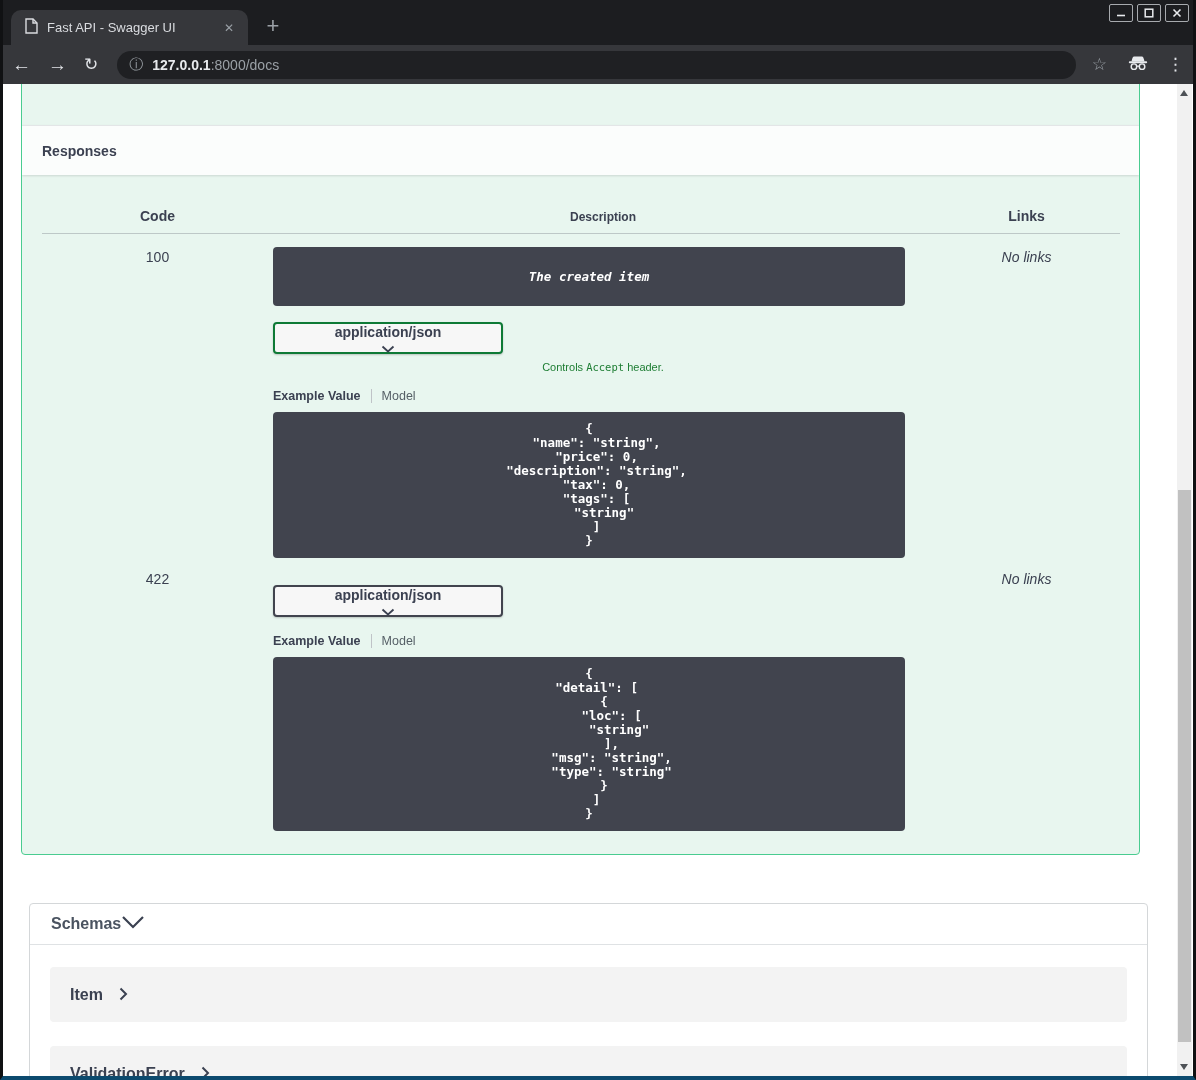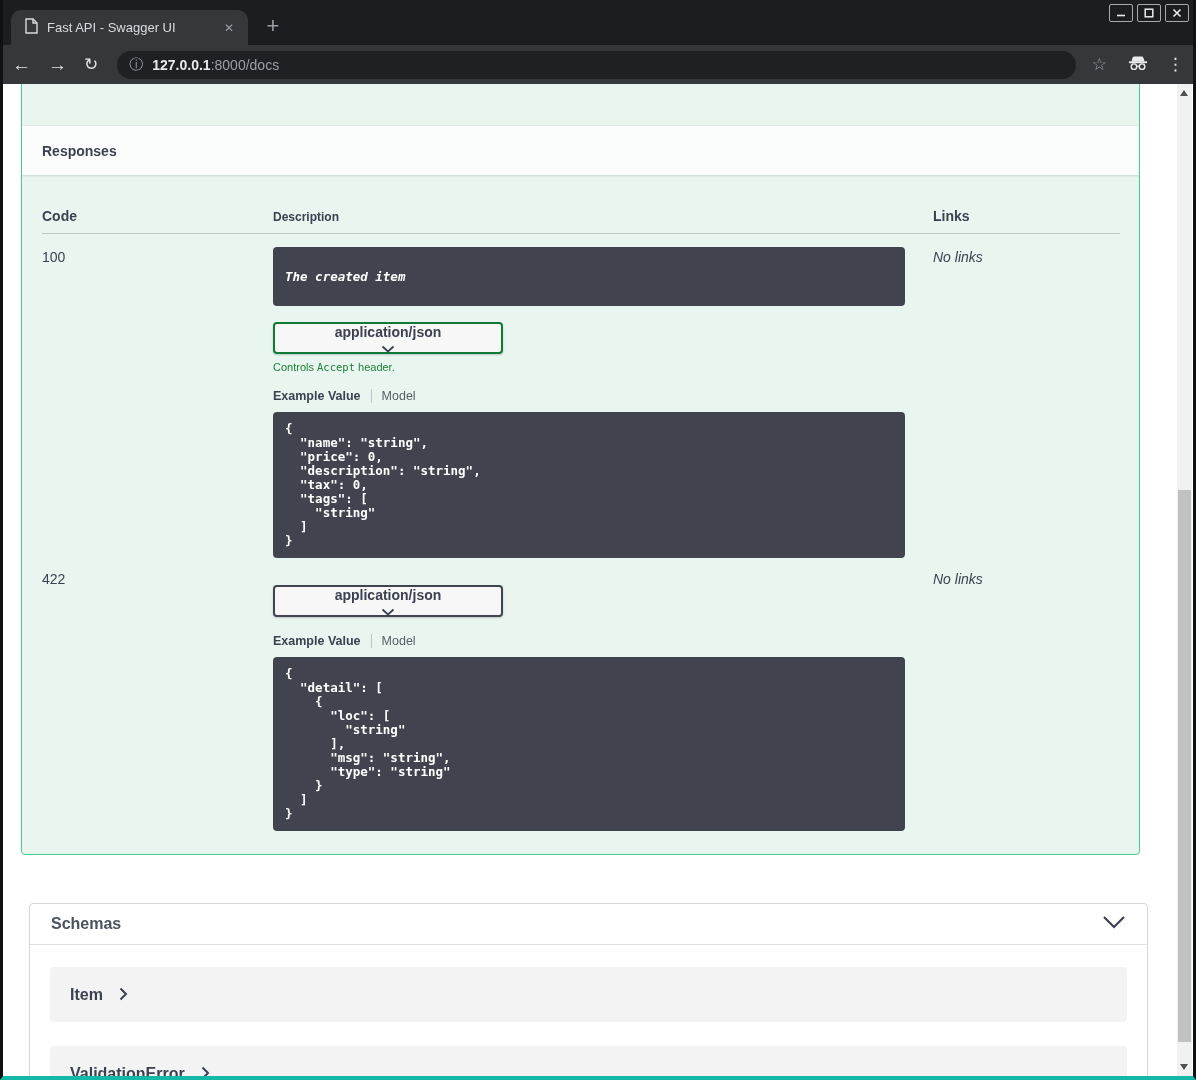--- a/index.html
+++ b/index.html
@@ -1,19 +1,19 @@
 <!DOCTYPE html>
 <html><head>
 <meta charset="utf-8">
 <style>
   * { margin:0; padding:0; box-sizing:border-box; }
   html,body { width:1196px; height:1080px; background:#fff; font-family:"Liberation Sans", sans-serif; }
 
   .window { position:relative; width:1196px; height:1080px; background:#fff;
-            border-left:3px solid #101113; border-right:3px solid #101113; border-bottom:4px solid #14b8a6; overflow:hidden; }
+            border-left:3px solid #101113; border-right:3px solid #101113; border-bottom:4px solid #0c4a6e; overflow:hidden; }
 
   
   .chrome { position:absolute; top:0; left:-3px; width:1196px; height:84px; }
   .tabstrip { position:relative; height:45px; background:#1c1d20; }
   .tab { position:absolute; left:11px; top:10px; width:237px; height:35px; background:#36373b;
          border-radius:10px 10px 0 0; display:flex; align-items:center; padding:0 10px 0 13px; }
   .favicon { flex:0 0 auto; margin-right:9px; }
   .tab-title { color:#dadce0; font-size:13px; white-space:nowrap; overflow:hidden; flex:1; }
   .tab-close { color:#9aa0a6; font-size:12px; padding:2px 4px; cursor:default; }
   .newtab { position:absolute; left:258px; top:11px; width:30px; height:30px; color:#9aa0a6;
@@ -37,21 +37,21 @@
   .content { position:absolute; top:84px; left:0; width:1189px; height:992px; background:#fff; overflow:hidden; }
 
   .opblock { position:absolute; left:18px; top:-10px; width:1119px; height:781px;
              background:#e8f6ef; border:1px solid #49cc90; border-radius:4px; overflow:hidden; }
   .opblock-spacer { height:50px; }
   .section-header { height:50px; background:rgba(255,255,255,.8); border-top:1px solid rgba(59,65,81,.12);
                     box-shadow:0 1px 2px rgba(0,0,0,.12); display:flex; align-items:center; padding:0 20px; }
   .section-header h4 { font-size:14px; font-weight:bold; color:#3b4151; }
 
   .resp-table { padding:0 19px 19px 20px; }
-  .grid { display:grid; grid-template-columns:231px 660px 1fr; }
+  .grid { display:grid; grid-template-columns:231px 660px 1fr;text-align:center; }
   .thead { padding:33px 0 9px; border-bottom:1px solid rgba(59,65,81,.25); align-items:end; }
   .th { font-weight:bold; color:#3b4151; }
   .th-code, .th-links { font-size:14px; }
   .th-desc { font-size:12px; }
   .row { padding-top:13px; }
   .row + .row { padding-top:11px; }
   .col-code { font-size:14px; color:#3b4151; padding-top:2px; }
   .col-links { font-size:14px; font-style:italic; color:#3b4151; padding-top:2px; }
 
   .desc-box { width:632px; background:#41444e; border-radius:4px; padding:22px 12px;
@@ -65,21 +65,21 @@
   .accept-note code { font-family:"DejaVu Sans Mono", monospace; font-size:10.5px; }
   .ex-tabs { margin-top:15px; display:flex; align-items:center; height:14px; }
   .tab-example { font-size:12.5px; font-weight:bold; color:#3b4151; }
   .tab-sep { width:1px; height:14px; background:#bfc3c7; margin:0 10px; }
   .tab-model { font-size:12.5px; color:#555f66; }
   .codeblock { margin-top:9px; width:632px; background:#41444e; border-radius:4px; padding:10px 12px;
                color:#fff; font:bold 12.5px/14px "DejaVu Sans Mono", monospace; white-space:pre; }
 
   .schemas-card { position:absolute; left:26px; top:819px; width:1119px; height:280px;
                   background:#fff; border:1px solid #d4d7d9; border-radius:4px; }
-  .schemas-header { height:41px; display:flex; align-items:center; justify-content:space-between;
+  .schemas-header { height:41px; display:flex; align-items:center; 
                     padding:0 21px; border-bottom:1px solid #dfe2e4; }
   .schemas-title { font-size:16px; font-weight:bold; color:#4a5360; }
   .schemas-body { padding:22px 20px; }
   .model-box { height:55px; background:#f3f3f3; border-radius:4px; display:flex; align-items:center;
                padding:0 20px; margin-bottom:24px; }
   .model-name { font-size:16px; font-weight:bold; color:#3b4151; }
   .model-chevron { margin-left:16px; margin-top:2px; }
 
   
   .scrollbar { position:absolute; right:0; top:0; width:15px; height:992px; background:#f1f1f1; }

